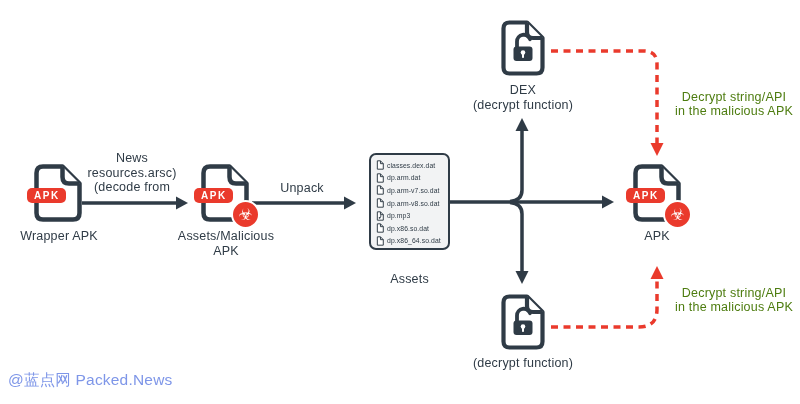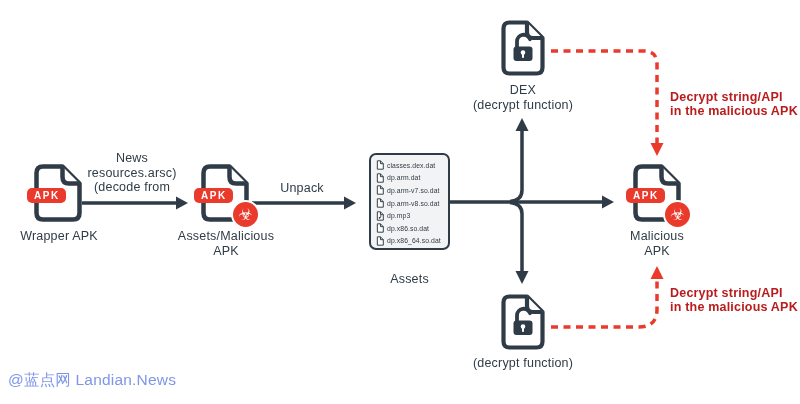--- a/index.html
+++ b/index.html
@@ -19,22 +19,22 @@
     position:absolute;right:-11px;bottom:-7px;width:25px;height:25px;border-radius:50%;
     background:#ea3a2c;border:2.5px solid #ffffff;z-index:3;
     display:flex;align-items:center;justify-content:center;
   }
   .bio-glyph{color:#fff;font-size:16px;line-height:16px;font-family:"DejaVu Sans",sans-serif;}
   .node-label{
     position:absolute;text-align:center;font-size:12.5px;line-height:14.5px;
     color:#2f3b46;letter-spacing:0.2px;z-index:2;
   }
   .red-label{
-    position:absolute;text-align:left;font-size:12.5px;line-height:14px;
-    color:#b91c1c;letter-spacing:0.2px;z-index:2;font-weight:bold;
+    position:absolute;text-align:center;font-size:12.5px;line-height:14px;
+    color:#4d7c0f;letter-spacing:0.2px;z-index:2;
   }
   .assets-box{
     position:absolute;left:369px;top:153px;width:81px;height:97px;box-sizing:border-box;
     background:#f2f3f4;border:2.5px solid #2f3b46;border-radius:7px;
     padding:4px 0 0 5px;z-index:2;
   }
   .file-row{display:flex;align-items:center;height:12.6px;gap:3px;}
   .file-name{font-size:6.8px;color:#2f3b46;letter-spacing:0.1px;white-space:nowrap;}
   .watermark{
     position:absolute;left:8px;top:370px;font-size:15.5px;color:#7e96e8;z-index:2;
@@ -202,28 +202,27 @@
     <svg class="doc-icon" width="48" height="58" viewBox="0 0 48 58">
       <path d="M 9 2.5 H 28.5 L 45.5 19.5 V 49 Q 45.5 55.5 39 55.5 H 9 Q 2.5 55.5 2.5 49 V 9 Q 2.5 2.5 9 2.5 Z" fill="#fff" stroke="#2f3b46" stroke-width="4.5" stroke-linejoin="round"></path>
       <path d="M 28.5 2.5 V 13 Q 28.5 19.5 35 19.5 H 45.5" fill="#fff" stroke="#2f3b46" stroke-width="4.5" stroke-linejoin="round"></path>
     </svg>
     <span class="apk-badge">APK</span>
     <span class="bio-circle">
       <span class="bio-glyph">☣</span>
     </span>
   </div>
   <div class="node-label" style="left:607px;top:229px;width:100px">
-    <div>Malicious</div>
     <div>APK</div>
   </div>
 
   <div class="red-label" style="left:670px;top:90px;width:128px">
     <div>Decrypt string/API</div>
     <div>in the malicious APK</div>
   </div>
   <div class="red-label" style="left:670px;top:286px;width:128px">
     <div>Decrypt string/API</div>
     <div>in the malicious APK</div>
   </div>
 
-  <div class="watermark">@蓝点网 Landian.News</div>
+  <div class="watermark">@蓝点网 Packed.News</div>
 
 </div>
 
 </body></html>

